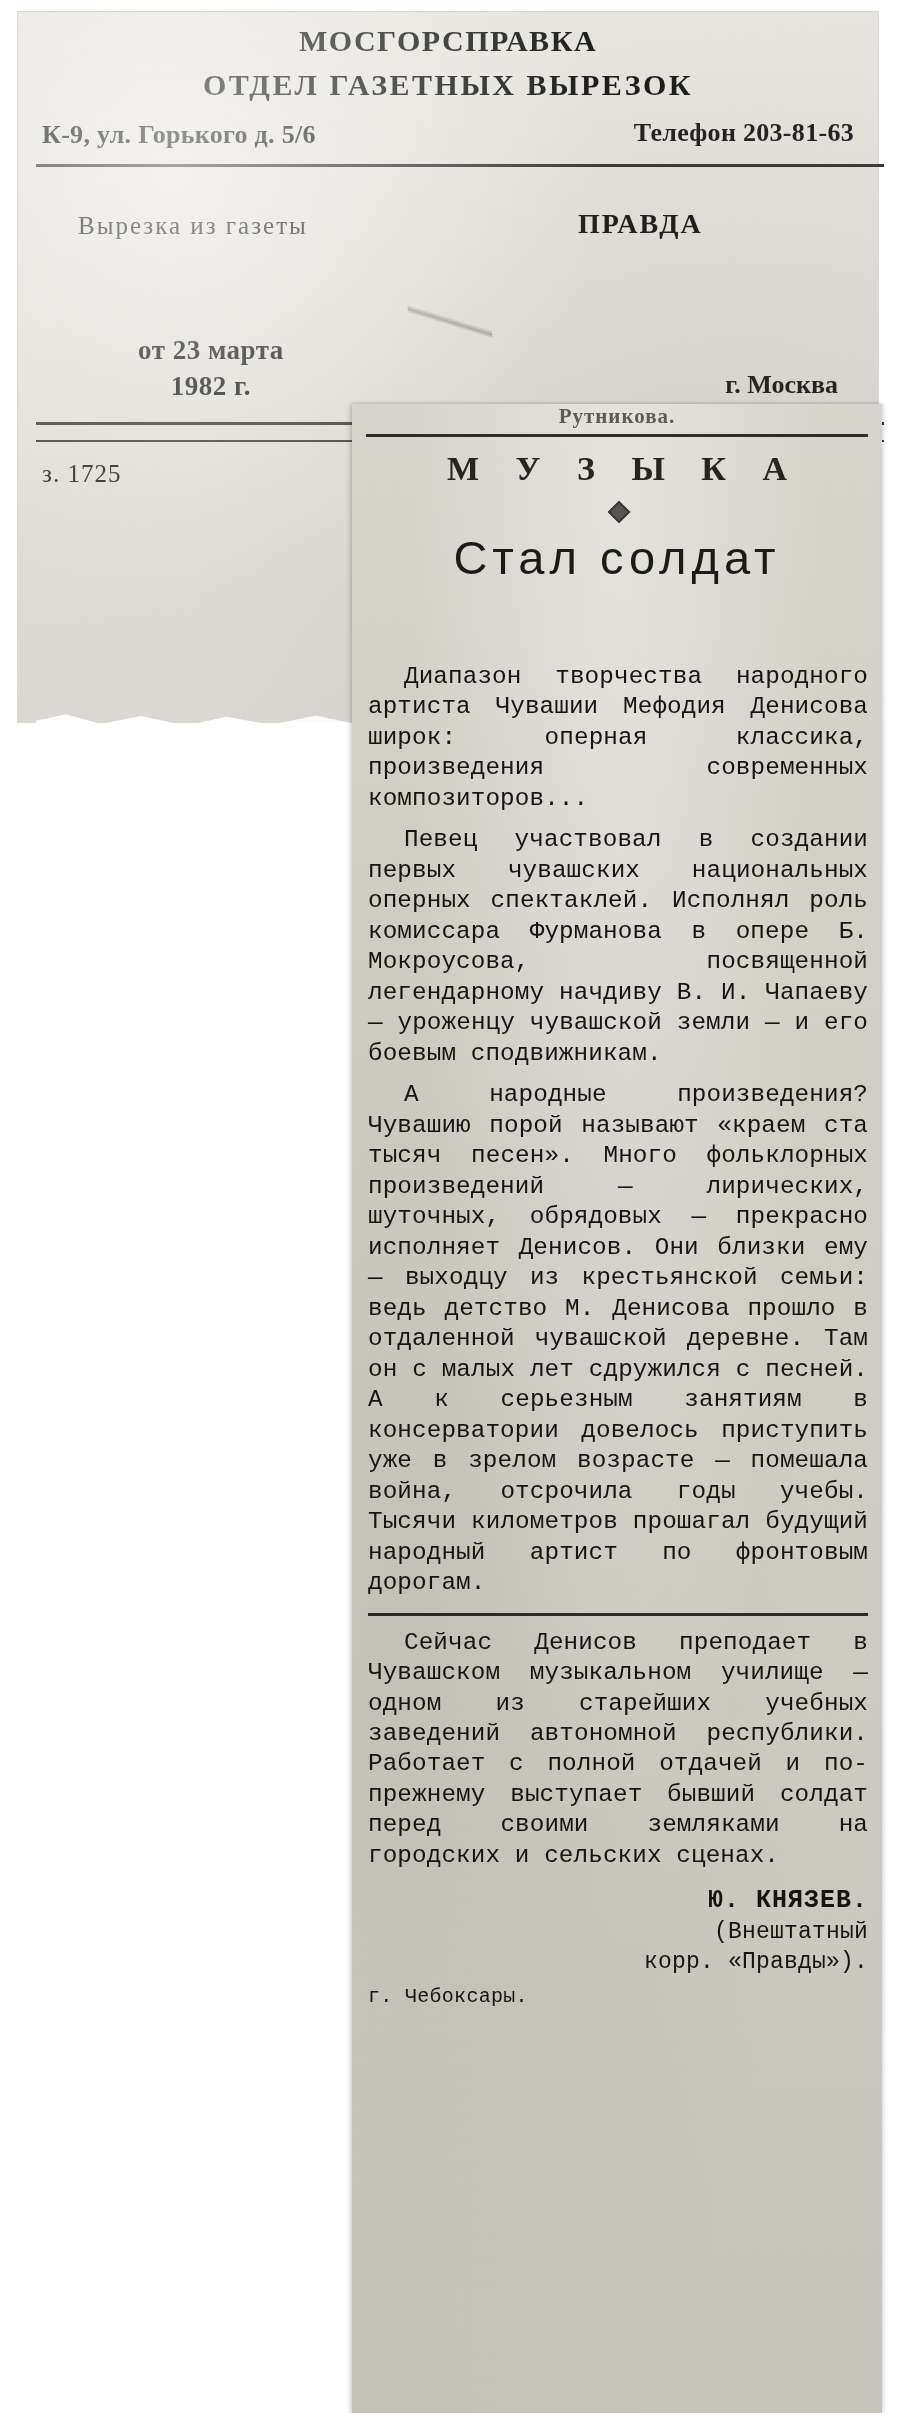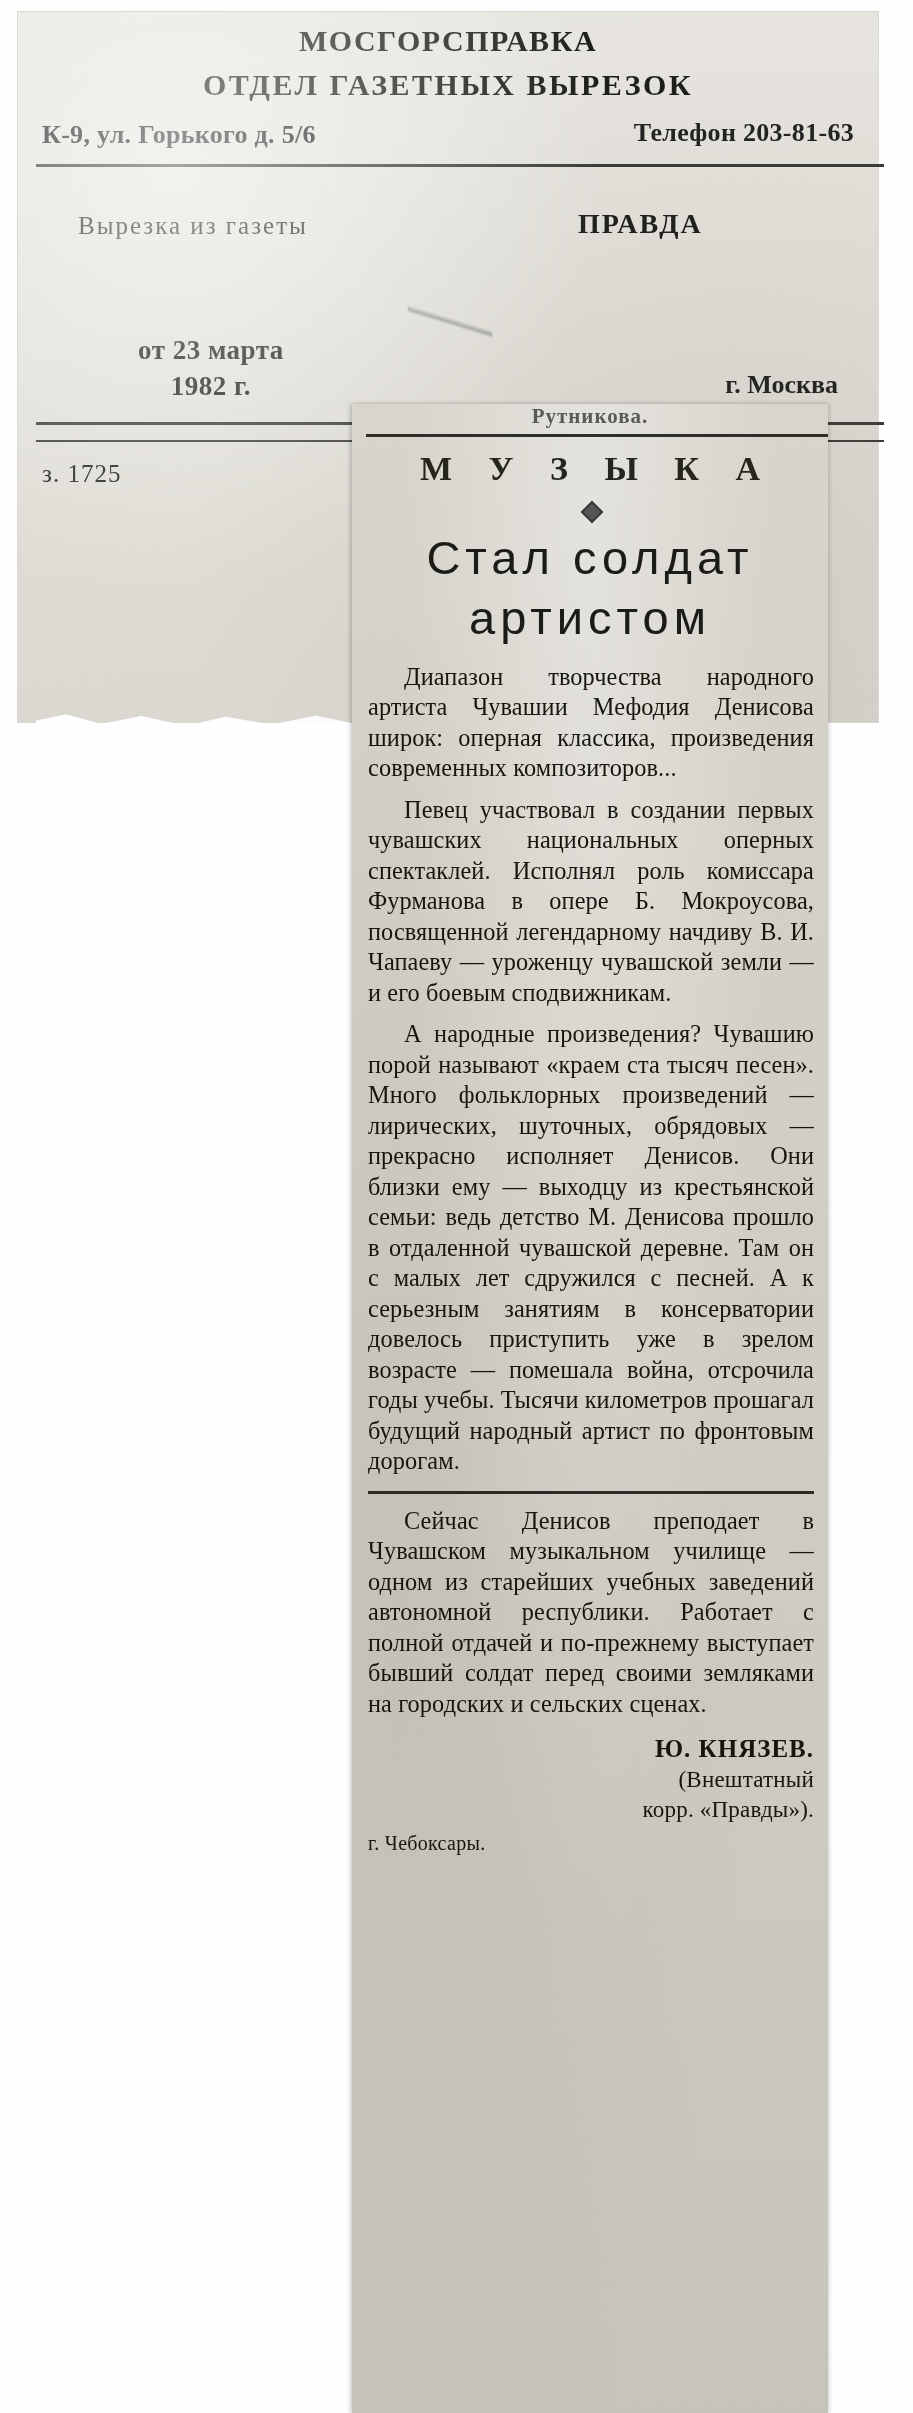--- a/index.html
+++ b/index.html
@@ -157,27 +157,26 @@
     height: 22px;
     background: #ffffff;
     clip-path: polygon(0% 40%, 6% 10%, 13% 55%, 21% 18%, 30% 62%, 38% 22%, 47% 58%, 56% 16%, 65% 60%, 74% 24%, 83% 58%, 92% 20%, 100% 50%, 100% 100%, 0% 100%);
   }
 
   
   .clipping {
     position: absolute;
     left: 352px;
     top: 404px;
-    width: 452px;
+    width: 530px;
     height: 2009px;
     background: linear-gradient(180deg, #d8d5cd 0%, #d3d0c7 25%, #cfccc3 55%, #cbc8bf 80%, #c7c4ba 100%);
     box-shadow: -2px 0 4px rgba(0,0,0,0.18), 2px 0 4px rgba(0,0,0,0.12);
     overflow: hidden;
     color: #1a1a18;
-    padding-left: 24px;
   }
   .clipping:before {
     content: "";
     position: absolute;
     inset: 0;
     background:
       radial-gradient(ellipse at 50% 5%, rgba(255,255,255,0.35) 0%, rgba(255,255,255,0) 55%),
       radial-gradient(ellipse at 10% 60%, rgba(110,106,98,0.10) 0%, rgba(0,0,0,0) 60%);
     pointer-events: none;
   }
@@ -238,21 +237,21 @@
     color: #1b1b18;
     line-height: 1.28;
     padding: 0 10px;
   }
 
   .article {
     position: absolute;
     left: 16px;
     right: 14px;
     top: 258px;
-    font-family: Liberation Serif, serif;
+    font-family: Liberation Mono, monospace;
     font-size: 24.3px;
     line-height: 1.255;
     text-align: justify;
     color: #16160f;
     letter-spacing: 0.1px;
   }
   .article p {
     margin: 0 0 0 0;
     text-indent: 36px;
   }
@@ -332,21 +331,20 @@
   <div class="clipping">
 
     <div class="clip-top-sliver">Рутникова.</div>
     <div class="clip-hr hr-top"></div>
 
     <div class="muzyka">М У З Ы К А</div>
     <div class="diamond"></div>
 
     <div class="headline">
       <div>Стал солдат</div>
-      <div>артистом</div>
     </div>
 
     <div class="article">
       <p>Диапазон творчества народного артиста Чувашии Мефодия Денисова широк: оперная классика, произведения современных композиторов...</p>
       <p>Певец участвовал в создании первых чувашских национальных оперных спектаклей. Исполнял роль комиссара Фурманова в опере Б. Мокроусова, посвященной легендарному начдиву В. И. Чапаеву — уроженцу чувашской земли — и его боевым сподвижникам.</p>
       <p>А народные произведения? Чувашию порой называют «краем ста тысяч песен». Много фольклорных произведений — лирических, шуточных, обрядовых — прекрасно исполняет Денисов. Они близки ему — выходцу из крестьянской семьи: ведь детство М. Денисова прошло в отдаленной чувашской деревне. Там он с малых лет сдружился с песней. А к серьезным занятиям в консерватории довелось приступить уже в зрелом возрасте — помешала война, отсрочила годы учебы. Тысячи километров прошагал будущий народный артист по фронтовым дорогам.</p>
 
       <div class="divider-line"></div>
 
       <p>Сейчас Денисов преподает в Чувашском музыкальном училище — одном из старейших учебных заведений автономной республики. Работает с полной отдачей и по-прежнему выступает бывший солдат перед своими земляками на городских и сельских сценах.</p>

